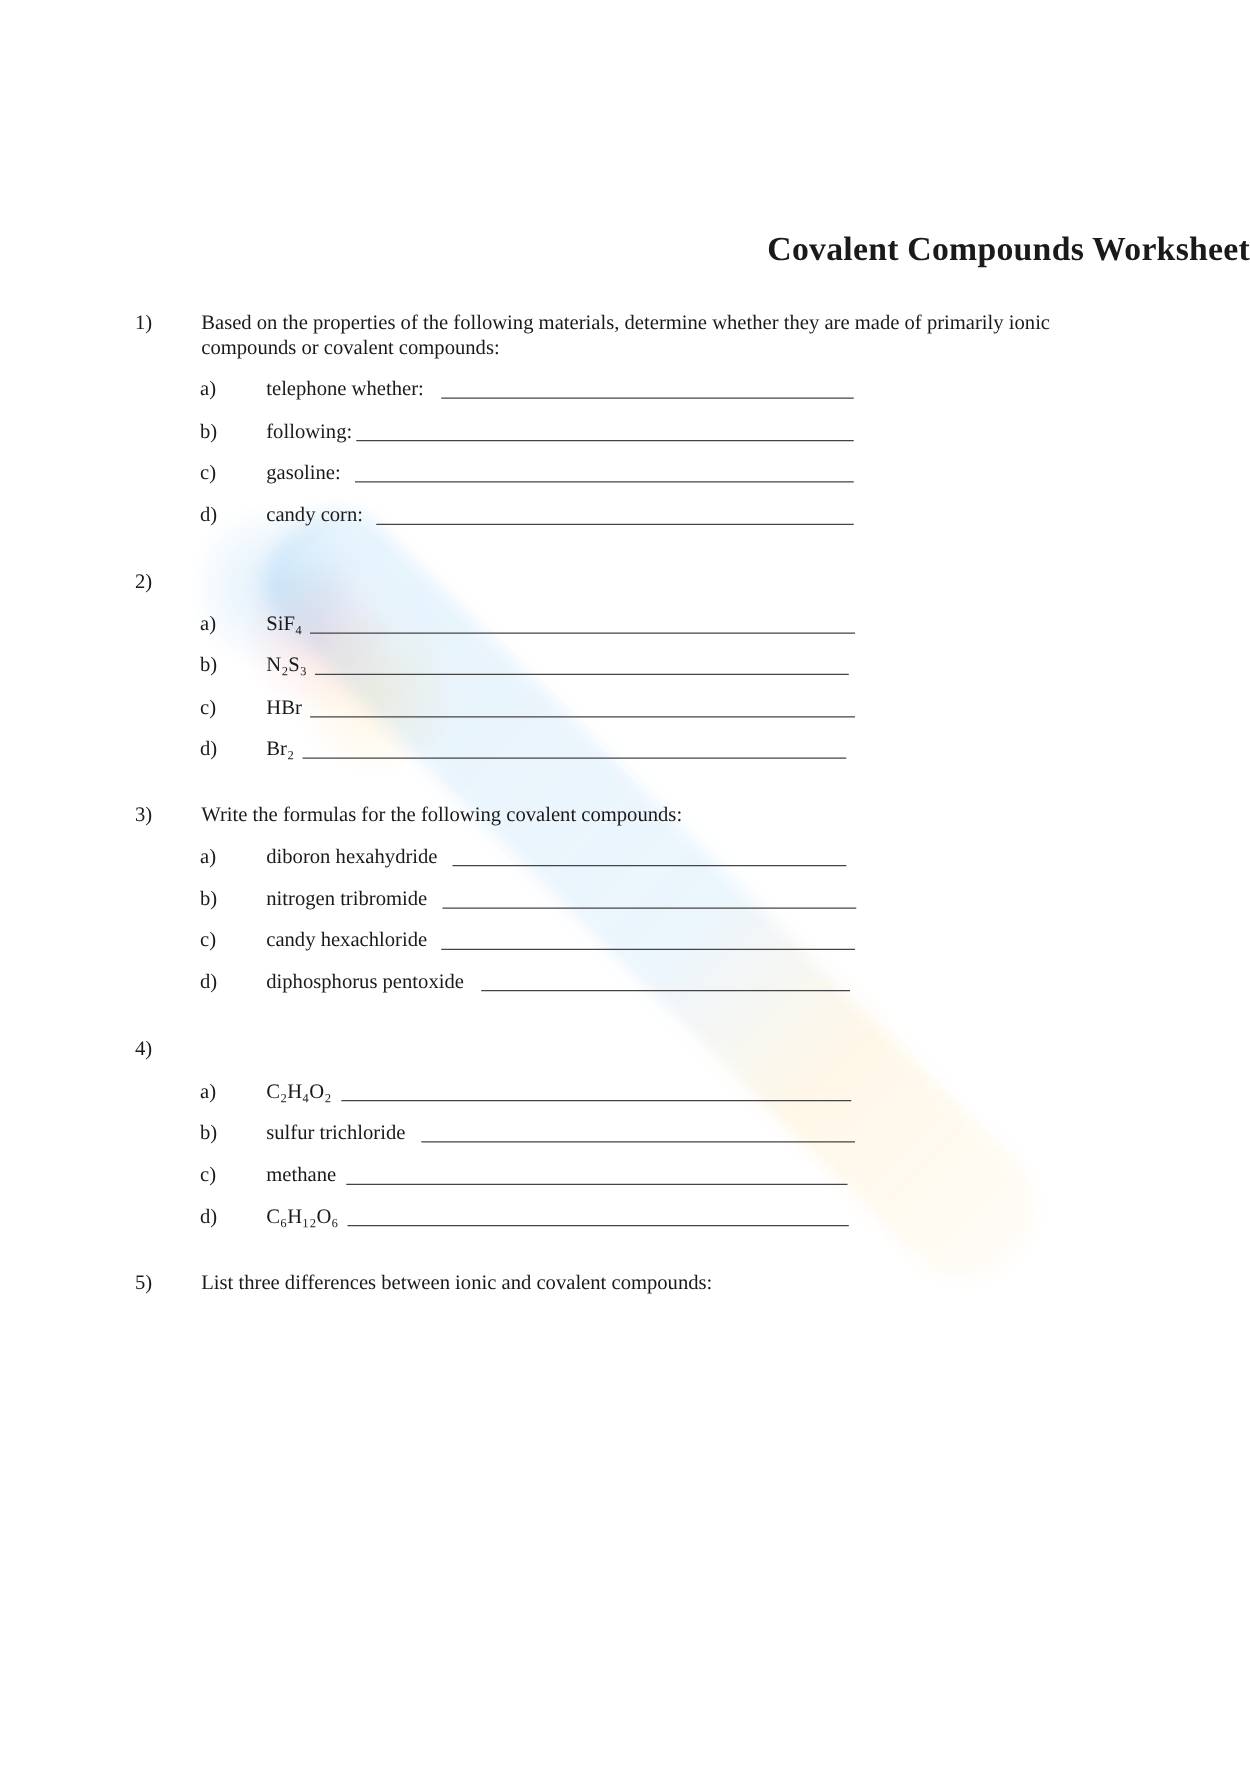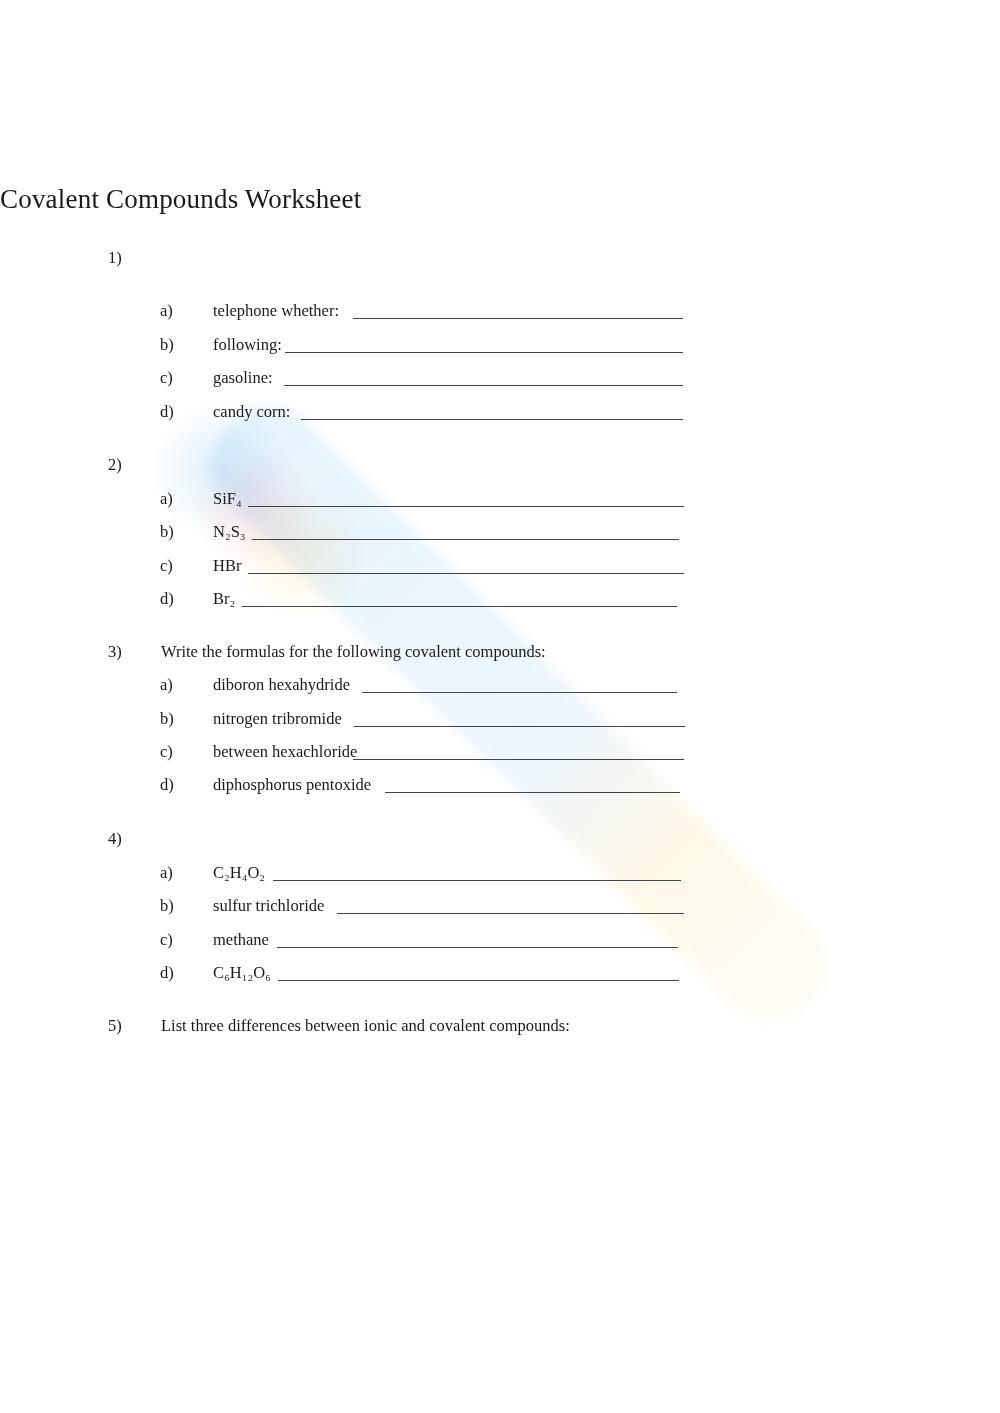--- a/index.html
+++ b/index.html
@@ -10,22 +10,22 @@
              transform:rotate(45deg); transform-origin:center;
              background:linear-gradient(90deg, rgba(120,190,240,0.18) 0%, rgba(120,190,240,0.14) 55%, rgba(255,200,90,0.14) 75%, rgba(255,200,90,0.05) 100%);
              filter:blur(6px); border-radius:50px; }
   .wm-blob1 { position:absolute; left:0; top:0; width:140px; height:140px; border-radius:50%;
               background:radial-gradient(circle, rgba(120,190,240,0.25), rgba(120,190,240,0) 70%); }
   .wm-blob2 { position:absolute; left:40px; top:50px; width:130px; height:120px; border-radius:50%;
               background:radial-gradient(circle, rgba(240,140,150,0.22), rgba(240,140,150,0) 70%); }
   .wm-blob3 { position:absolute; left:80px; top:90px; width:140px; height:130px; border-radius:50%;
               background:radial-gradient(circle, rgba(255,205,110,0.22), rgba(255,205,110,0) 70%); }
 
-  .title { position:absolute; top:184px; left:0; width:1000px; text-align:left;
-           font-size:27px; font-weight:normal; letter-spacing:0.2px; }
+  .title { position:absolute; top:184px; left:0; width:1000px; text-align:right;
+           font-size:27px; font-weight:bold; letter-spacing:0.2px; }
   .q { position:absolute; left:108px; width:790px; font-size:16.5px; line-height:20px; }
   .q-num { position:absolute; left:0; top:0; }
   .q-text { position:absolute; left:53px; top:0; width:730px; }
   .item { position:absolute; left:160px; height:22px; font-size:16.5px; }
   .item-letter { position:absolute; left:0; top:0; }
   .item-label { position:absolute; left:53px; top:0; white-space:nowrap; }
   .blank { position:absolute; top:17px; height:0; border-bottom:1px solid #444; }
 </style>
 </head>
 <body>
@@ -34,20 +34,21 @@
   <div class="wm-blob1"></div>
   <div class="wm-blob2"></div>
   <div class="wm-blob3"></div>
   <div class="wm-band"></div>
 </div>
 
 <div class="title">Covalent Compounds Worksheet</div>
 
 <div class="q" style="top:248px;height:44px;">
   <span class="q-num">1)</span>
+  <span class="q-text">Based on the properties of the following materials, determine whether they are made of primarily ionic compounds or covalent compounds:</span>
 </div>
 <div class="item" style="top:301px;width:525px;">
   <span class="item-letter">a)</span>
   <span class="item-label">telephone whether:</span>
   <span class="blank" style="left:193px;width:330px;"></span>
 </div>
 <div class="item" style="top:335px;width:525px;">
   <span class="item-letter">b)</span>
   <span class="item-label">following:</span>
   <span class="blank" style="left:125px;width:398px;"></span>
@@ -96,21 +97,21 @@
   <span class="item-label">diboron hexahydride</span>
   <span class="blank" style="left:202px;width:315px;"></span>
 </div>
 <div class="item" style="top:709px;width:525px;">
   <span class="item-letter">b)</span>
   <span class="item-label">nitrogen tribromide</span>
   <span class="blank" style="left:194px;width:331px;"></span>
 </div>
 <div class="item" style="top:742px;width:525px;">
   <span class="item-letter">c)</span>
-  <span class="item-label">between hexachloride</span>
+  <span class="item-label">candy hexachloride</span>
   <span class="blank" style="left:193px;width:331px;"></span>
 </div>
 <div class="item" style="top:775px;width:525px;">
   <span class="item-letter">d)</span>
   <span class="item-label">diphosphorus pentoxide</span>
   <span class="blank" style="left:225px;width:295px;"></span>
 </div>
 
 <div class="q" style="top:829px;height:22px;">
   <span class="q-num">4)</span>

